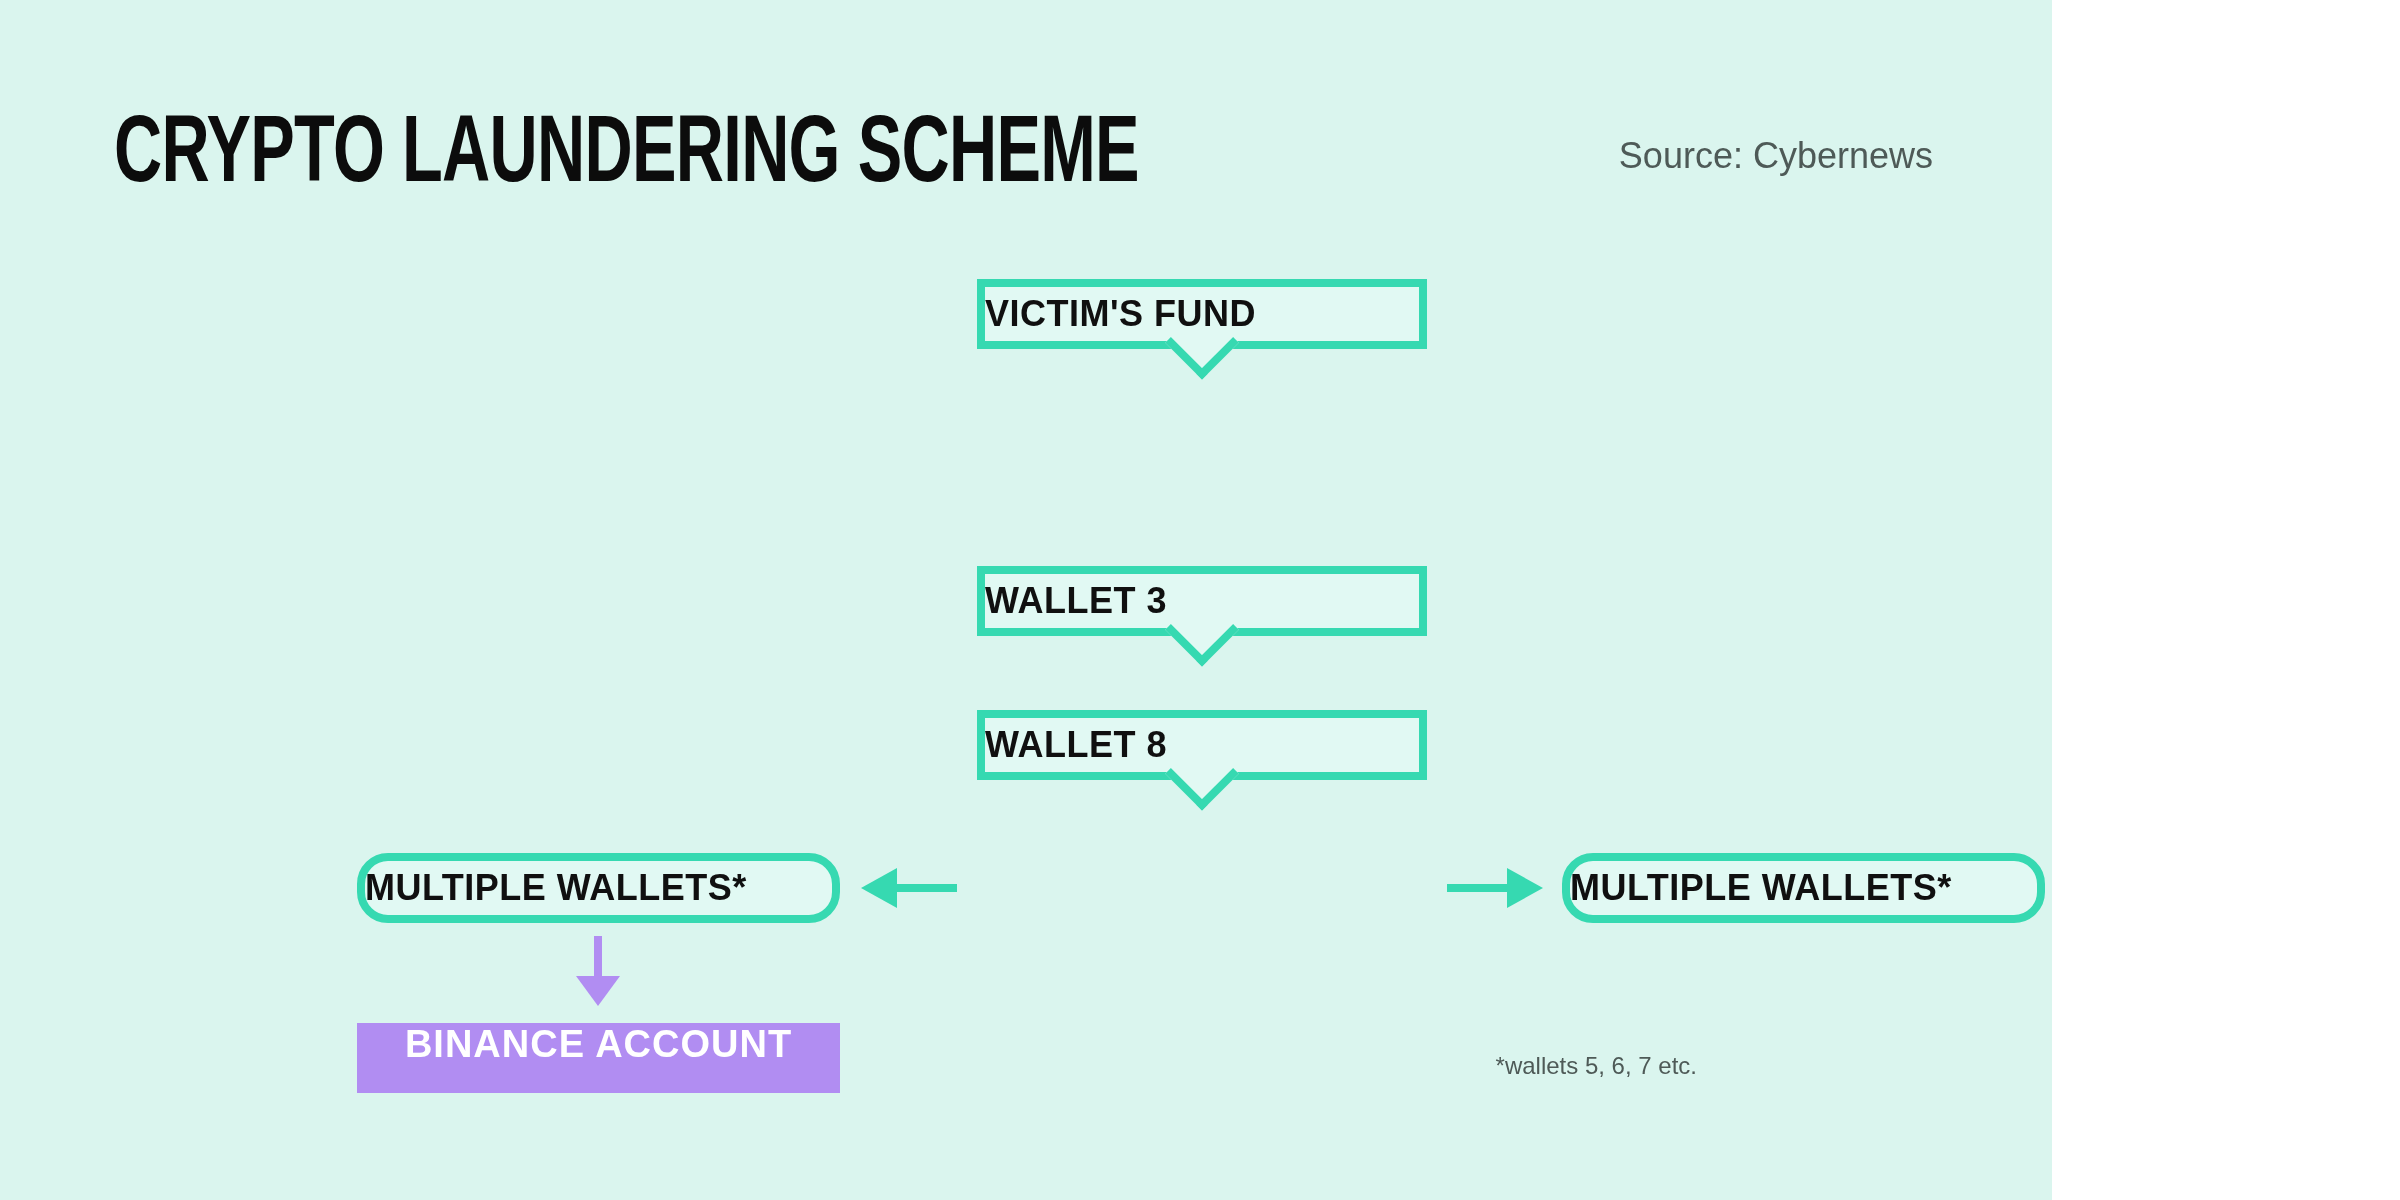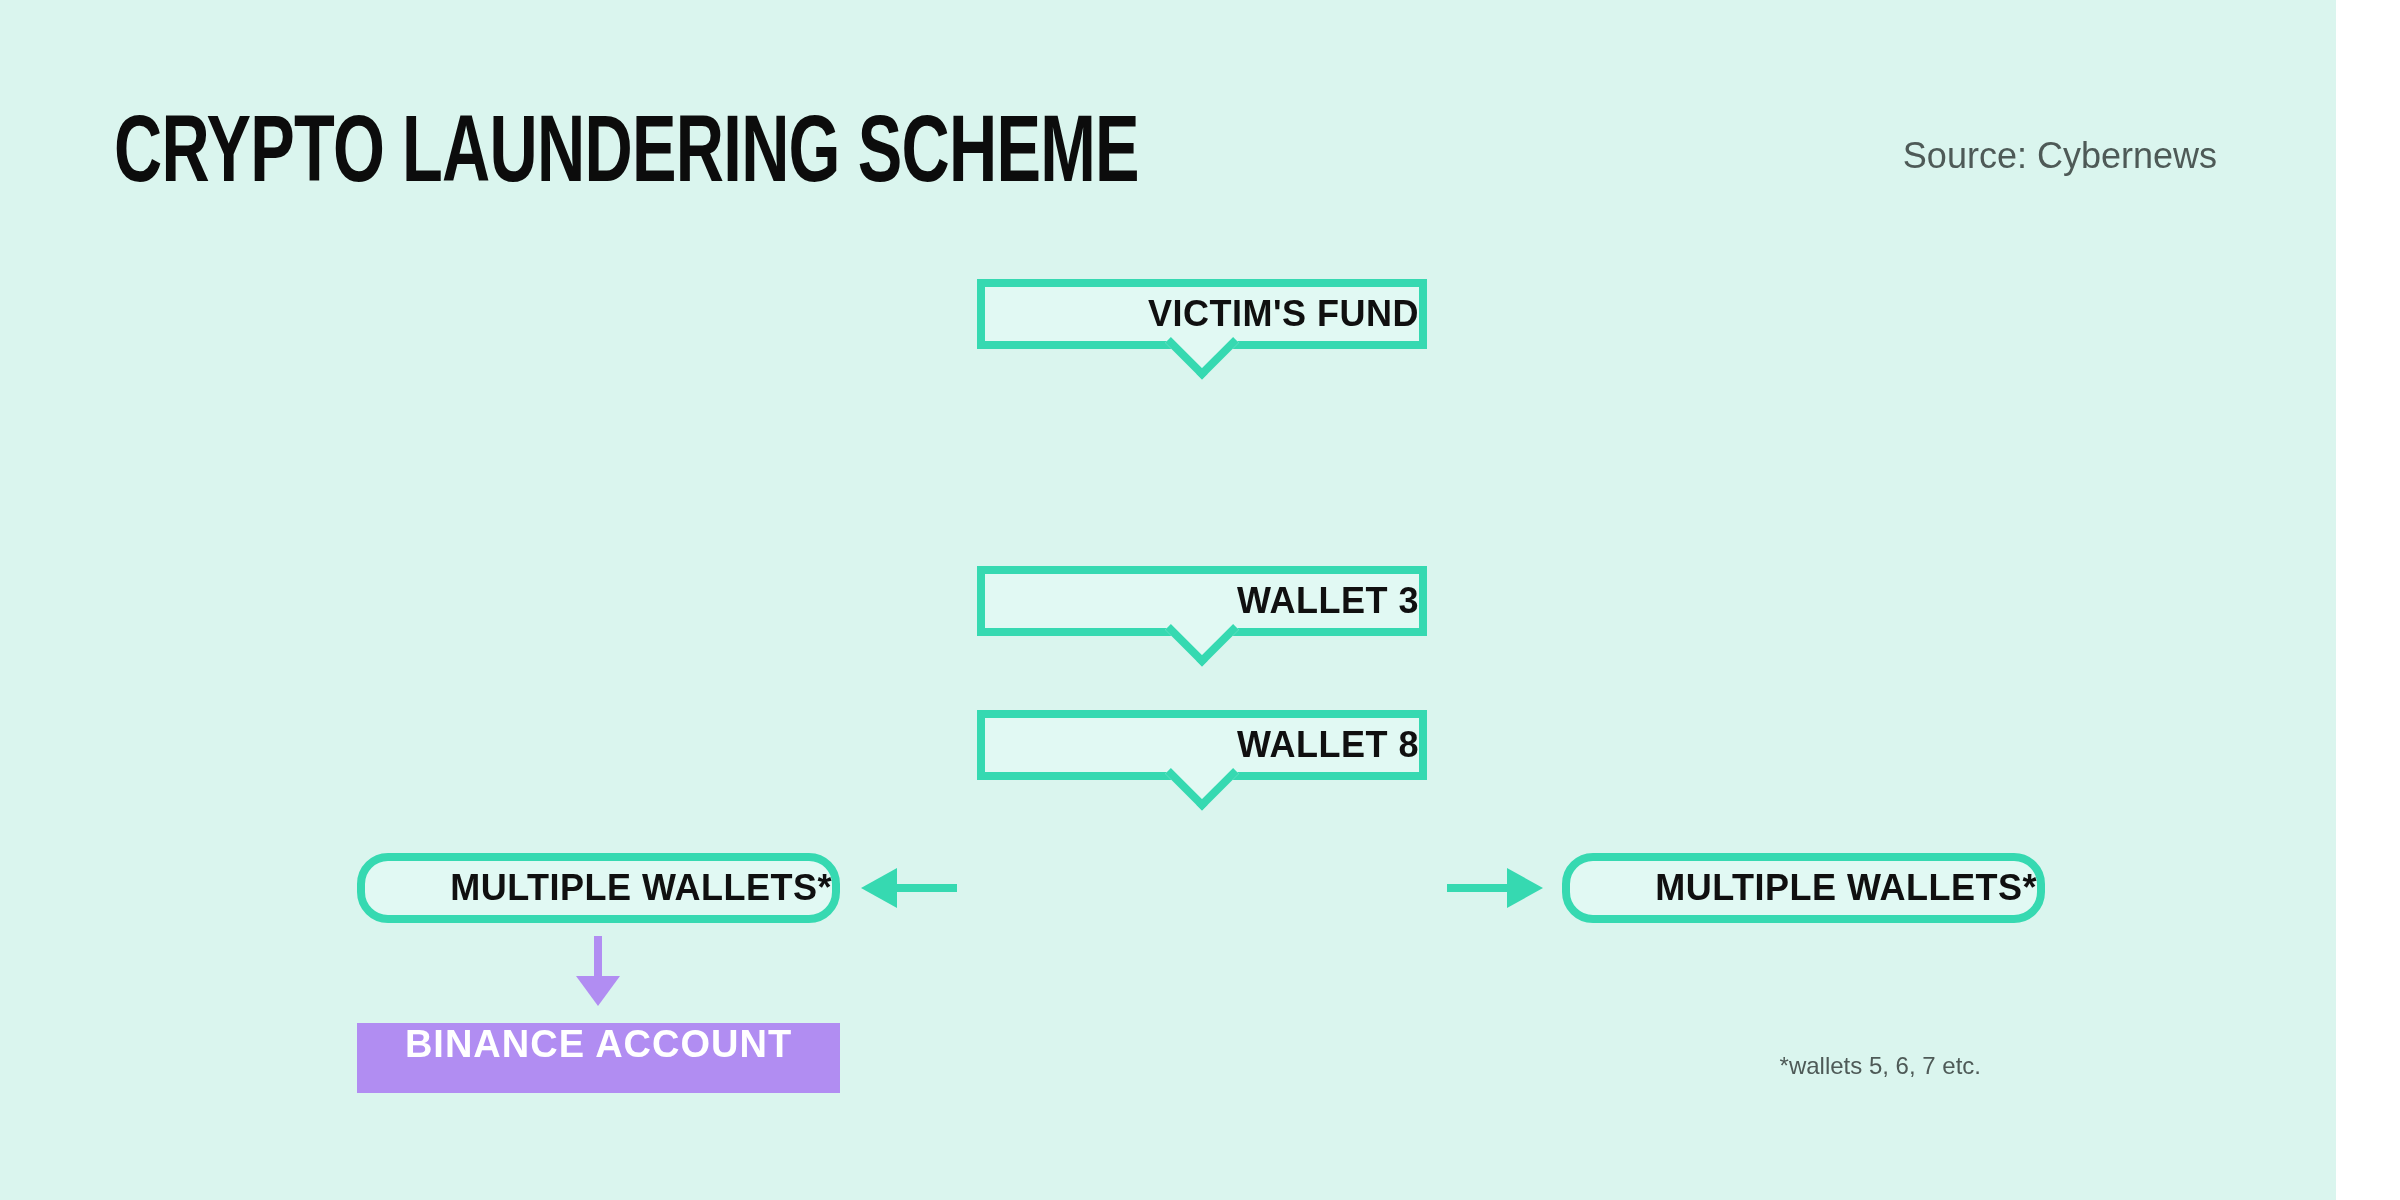--- a/index.html
+++ b/index.html
@@ -1,19 +1,19 @@
 <!DOCTYPE html>
 <html style="--background: #daf5ee; --box_fill: #e1f9f3; --teal: #36d9b1; --purple: #b18df2; --text_dark: #0c0c0c; --text_gray: #4e5a57; --text_white: #ffffff;"><head>
 <meta charset="utf-8">
 <style>
   html,body{margin:0;padding:0;}
   body{font-family:"Liberation Sans", sans-serif;}
   .canvas{
     position:relative;
-    width:2336px;
+    width:2052px;
     height:1200px;
     background:var(--background,#daf5ee);
     overflow:hidden;
   }
   .title{
     position:absolute;
     left:114px; top:100px;
     margin:0;
     font-size:94px;
     line-height:1.05;
@@ -40,21 +40,21 @@
     white-space:nowrap;
   }
   .node{
     position:absolute;
     box-sizing:border-box;
     height:70px;
     border:8px solid var(--teal,#36d9b1);
     background:var(--box_fill,#e1f9f3);
     display:flex;
     align-items:center;
-    justify-content:flex-end;
+    justify-content:flex-start;
   }
   .node .label{
     position:relative;
     z-index:1;
     font-weight:bold;
     font-size:36px;
     letter-spacing:0.5px;
     color:#101010;
     white-space:nowrap;
   }

